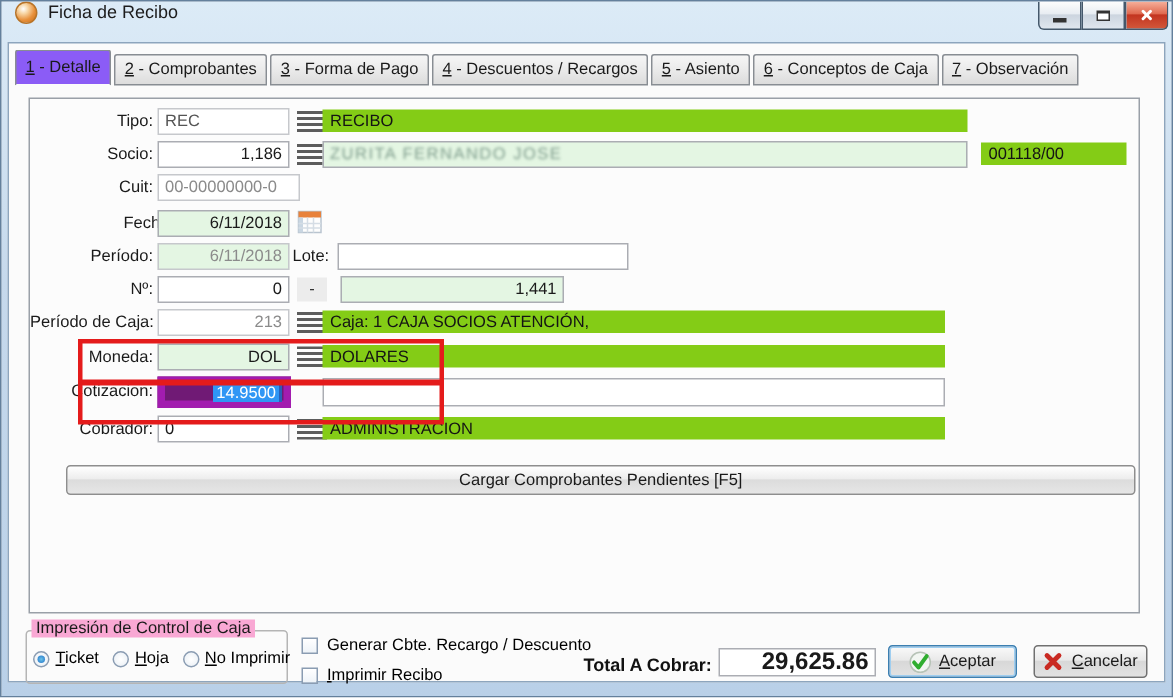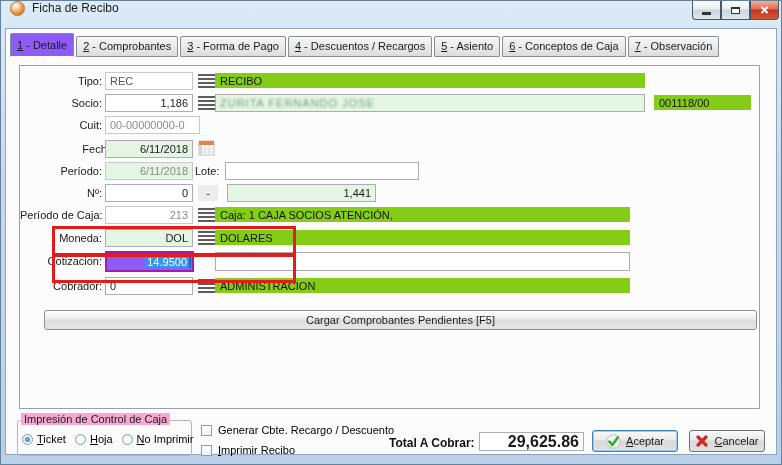--- a/index.html
+++ b/index.html
@@ -39,21 +39,21 @@
   .fld.green{background:#e4f6e3;}
   .fld.right{justify-content:flex-end;}
   .fld.graytext{color:#8b8b8b;}
   .fld.dis{border-color:#c6c8cc;}
   .descbar{box-sizing:border-box;height:15px;background:#84cc16;font-size:11px;color:#141414;
     display:flex;align-items:center;padding:0 5px;overflow:hidden;white-space:nowrap;}
   .burger{width:20px;height:14px;background:repeating-linear-gradient(180deg,#5c5c5c 0 2px,rgba(0,0,0,0) 2px 4px);cursor:pointer;}
   .blurname{filter:blur(1.2px);color:#7e9c8c;letter-spacing:1px;}
   .dashbox{box-sizing:border-box;height:16px;width:20px;background:#ececec;font-size:11px;display:flex;align-items:center;justify-content:center;color:#333;}
   .redbox{position:absolute;border:3px solid #e41b1b;z-index:6;pointer-events:none;}
-  .cotiz{box-sizing:border-box;height:21px;border:2px solid #a21caf;background:#8b5cf6;display:flex;align-items:center;justify-content:flex-end;padding:0 1px;font-size:11px;}
+  .cotiz{box-sizing:border-box;height:21px;border:5px solid #a21caf;background:#701a75;display:flex;align-items:center;justify-content:flex-end;padding:0 1px;font-size:11px;}
   .selblock{background:#2f96f5;color:#fff;padding:0 2px;}
   .caret{width:2px;height:13px;background:#2a5fb8;}
   .cargar-btn{position:absolute;left:24px;top:244px;width:713px;height:20px;box-sizing:border-box;
     border:1px solid #8e8e8e;border-radius:3px;font-size:11px;color:#1a1a1a;cursor:pointer;
     background:linear-gradient(#ffffff,#ededed 45%,#dcdcdc 50%,#e6e6e6);display:flex;align-items:center;justify-content:center;}
   
   .grpbox{position:absolute;left:11px;top:391px;width:175px;height:36px;box-sizing:border-box;border:1px solid #b5b5b5;border-radius:3px;}
   .grplegend{position:absolute;left:15px;top:384px;font-size:11px;color:#1a1a1a;background:#f9a8d4;padding:0 3px;white-space:nowrap;}
   .radio-row{position:absolute;left:16px;top:404px;display:flex;align-items:flex-end;font-size:11px;white-space:nowrap;}
   .radio{width:11px;height:11px;box-sizing:border-box;border-radius:50%;border:1px solid #8a9cb2;background:radial-gradient(#ffffff,#e8eef4);margin-right:4px;cursor:pointer;flex:0 0 auto;}

